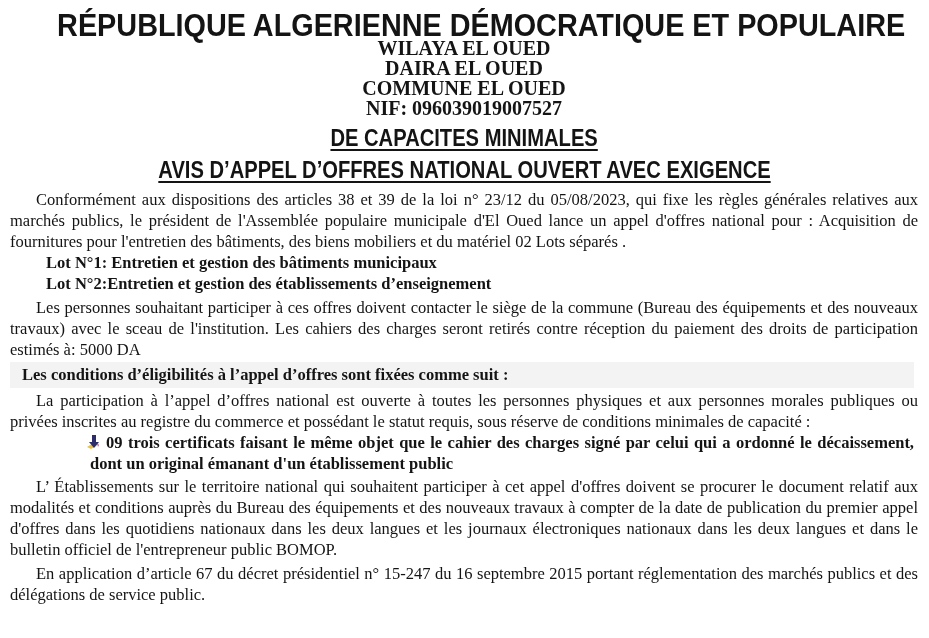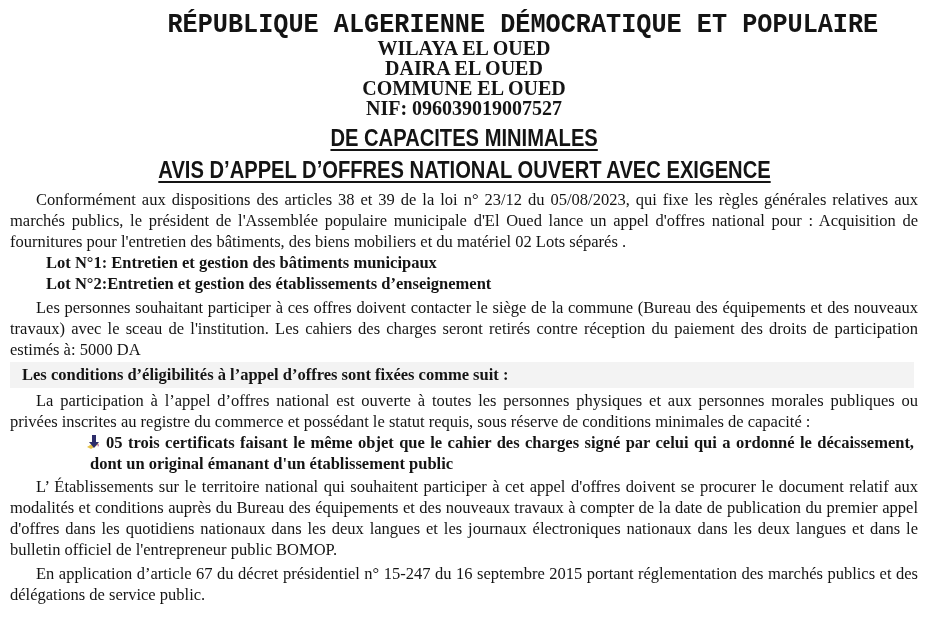--- a/index.html
+++ b/index.html
@@ -7,24 +7,24 @@
     width:929px; height:638px;
     background:#ffffff;
     color:#141414;
     font-family:"Liberation Serif", serif;
     overflow:hidden;
   }
   .doc { padding:12px 11px 0 10px; }
 
   
   .republic {
-    text-align:right;
-    font-family:Liberation Mono, monospace;
+    text-align:left;
+    font-family:Liberation Sans, sans-serif;
     font-weight:bold;
-    font-size:28px;
+    font-size:32px;
     line-height:26px;
     white-space:nowrap;
   }
   .republic > span { display:inline-block; transform:scaleX(0.90); transform-origin:center; }
   .hline {
     text-align:center;
     font-weight:bold;
     font-size:20px;
     line-height:20px;
   }
@@ -121,21 +121,21 @@
 
     <div class="bullet-item">
       <span class="bullet-icon">
         <svg width="16" height="16" viewBox="0 0 16 16">
           <polygon points="1,13 9,8 13,10 5,15" fill="#e6c24a"></polygon>
           <polygon points="11,9 13,11 12,13" fill="#b05a9c"></polygon>
           <rect x="6" y="1" width="4" height="8" fill="#2d2d6b"></rect>
           <polygon points="3,8 13,8 8,14" fill="#2d2d6b"></polygon>
         </svg>
       </span>
-      <span>05 trois certificats   faisant le même objet que le cahier des  charges signé  par celui qui a  ordonné le décaissement, dont un original émanant d'un établissement public</span>
+      <span>09 trois certificats   faisant le même objet que le cahier des  charges signé  par celui qui a  ordonné le décaissement, dont un original émanant d'un établissement public</span>
     </div>
 
     <p class="p ind p8">L’ Établissements  sur  le  territoire  national  qui  souhaitent participer  à  cet appel  d'offres  doivent  se  procurer  le document relatif aux modalités et conditions auprès du Bureau des équipements et des nouveaux travaux  à compter  de la date  de  publication  du  premier  appel  d'offres  dans  les  quotidiens  nationaux  dans  les  deux  langues  et  les  journaux électroniques nationaux dans les deux langues et dans le bulletin officiel de l'entrepreneur public BOMOP.</p>
 
     <p class="p ind p9">En application d’article  67 du décret  présidentiel  n° 15-247 du 16 septembre 2015  portant  réglementation des marchés publics et des délégations de service public.</p>
   </div>
 
 </div>
 
 </body></html>

